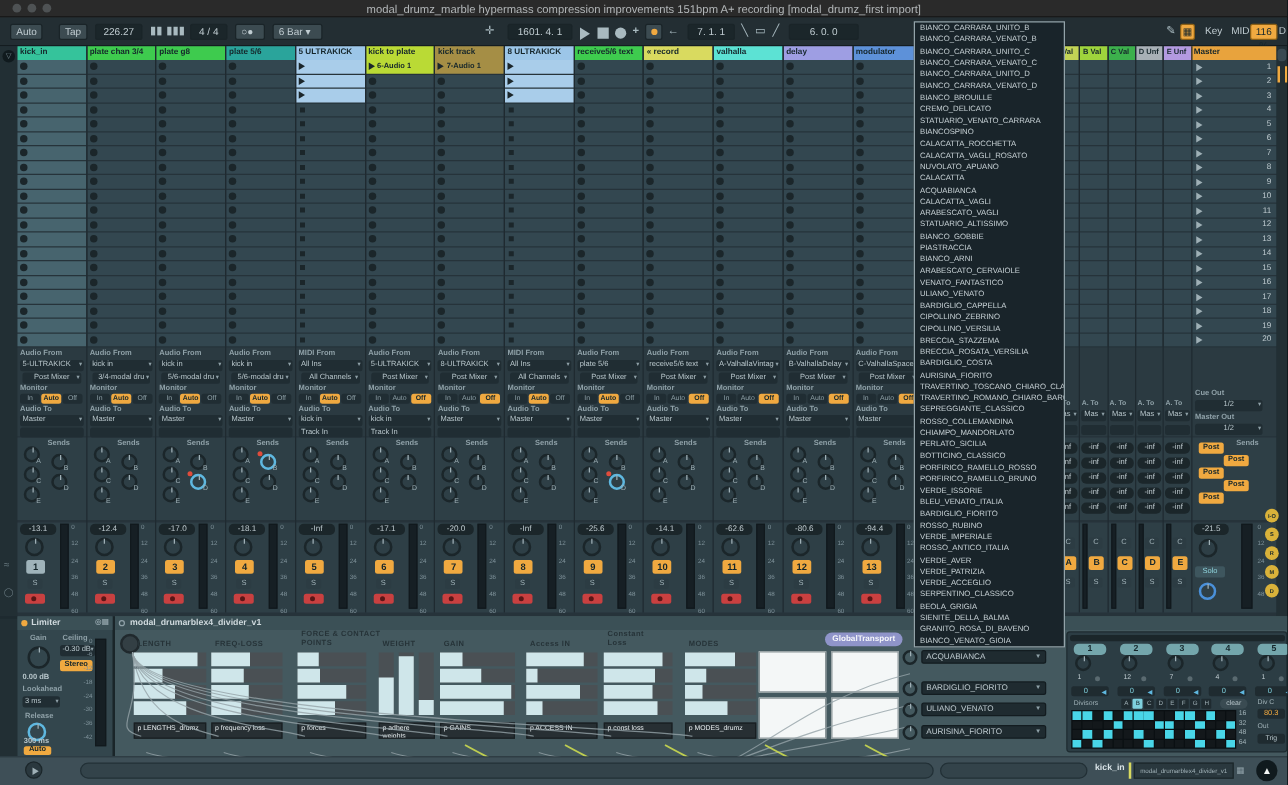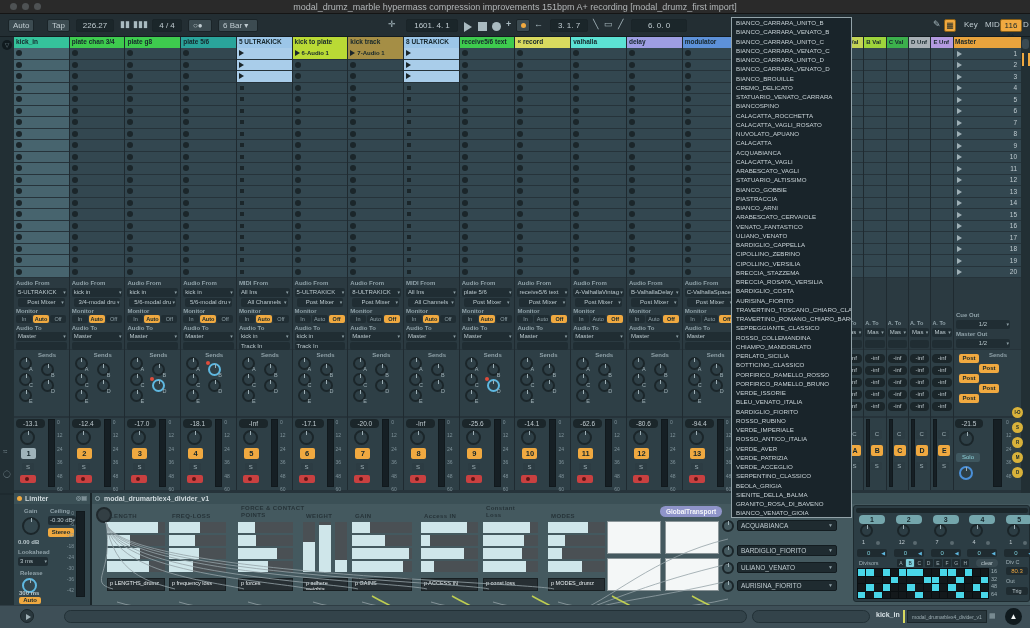--- a/index.html
+++ b/index.html
@@ -92,21 +92,21 @@
     <div class="a ticon" style="left:388px">✛</div>
     <div class="a tbox tval" style="left:406px;width:52px;text-align:center">1601. 4. 1</div>
     <div class="a" style="left:464px;top:8px;width:0;height:0;border-left:8px solid #a9bac0;border-top:5px solid transparent;border-bottom:5px solid transparent"></div>
     <div class="a" style="left:478px;top:8px;width:9px;height:9px;background:#a9bac0"></div>
     <div class="a" style="left:492px;top:8px;width:9px;height:9px;border-radius:50%;background:#a9bac0"></div>
     <div class="a ticon" style="left:506px;font-weight:bold">+</div>
     <div class="a tbox" style="left:516px;width:14px;padding:0">
         <span class="a" style="left:4px;top:3px;width:5px;height:5px;border-radius:50%;background:#f0a940"></span>
       </div>
     <div class="a ticon" style="left:534px">←</div>
-    <div class="a tbox tval" style="left:550px;width:38px;text-align:center">3. 1. 7</div>
+    <div class="a tbox tval" style="left:550px;width:38px;text-align:center">7. 1. 1</div>
     <div class="a ticon" style="left:593px">╲</div>
     <div class="a ticon" style="left:604px">▭</div>
     <div class="a ticon" style="left:618px">╱</div>
     <div class="a tbox tval" style="left:631px;width:56px;text-align:center">6. 0. 0</div>
     <div class="a ticon" style="left:933px">✎</div>
     <div class="a tbox orangebox" style="left:944px;width:12px;padding:0;text-align:center">▦</div>
     <div class="a tbox" style="left:960px;border:none;background:none">Key</div>
     <div class="a tbox" style="left:981px;border:none;background:none">MIDI</div>
     <div class="a tbox orangebox" style="left:1000px;width:22px;text-align:center;padding:0">116 %</div>
     <div class="a tbox" style="left:1023px;border:none;background:none;padding:0">D</div>

